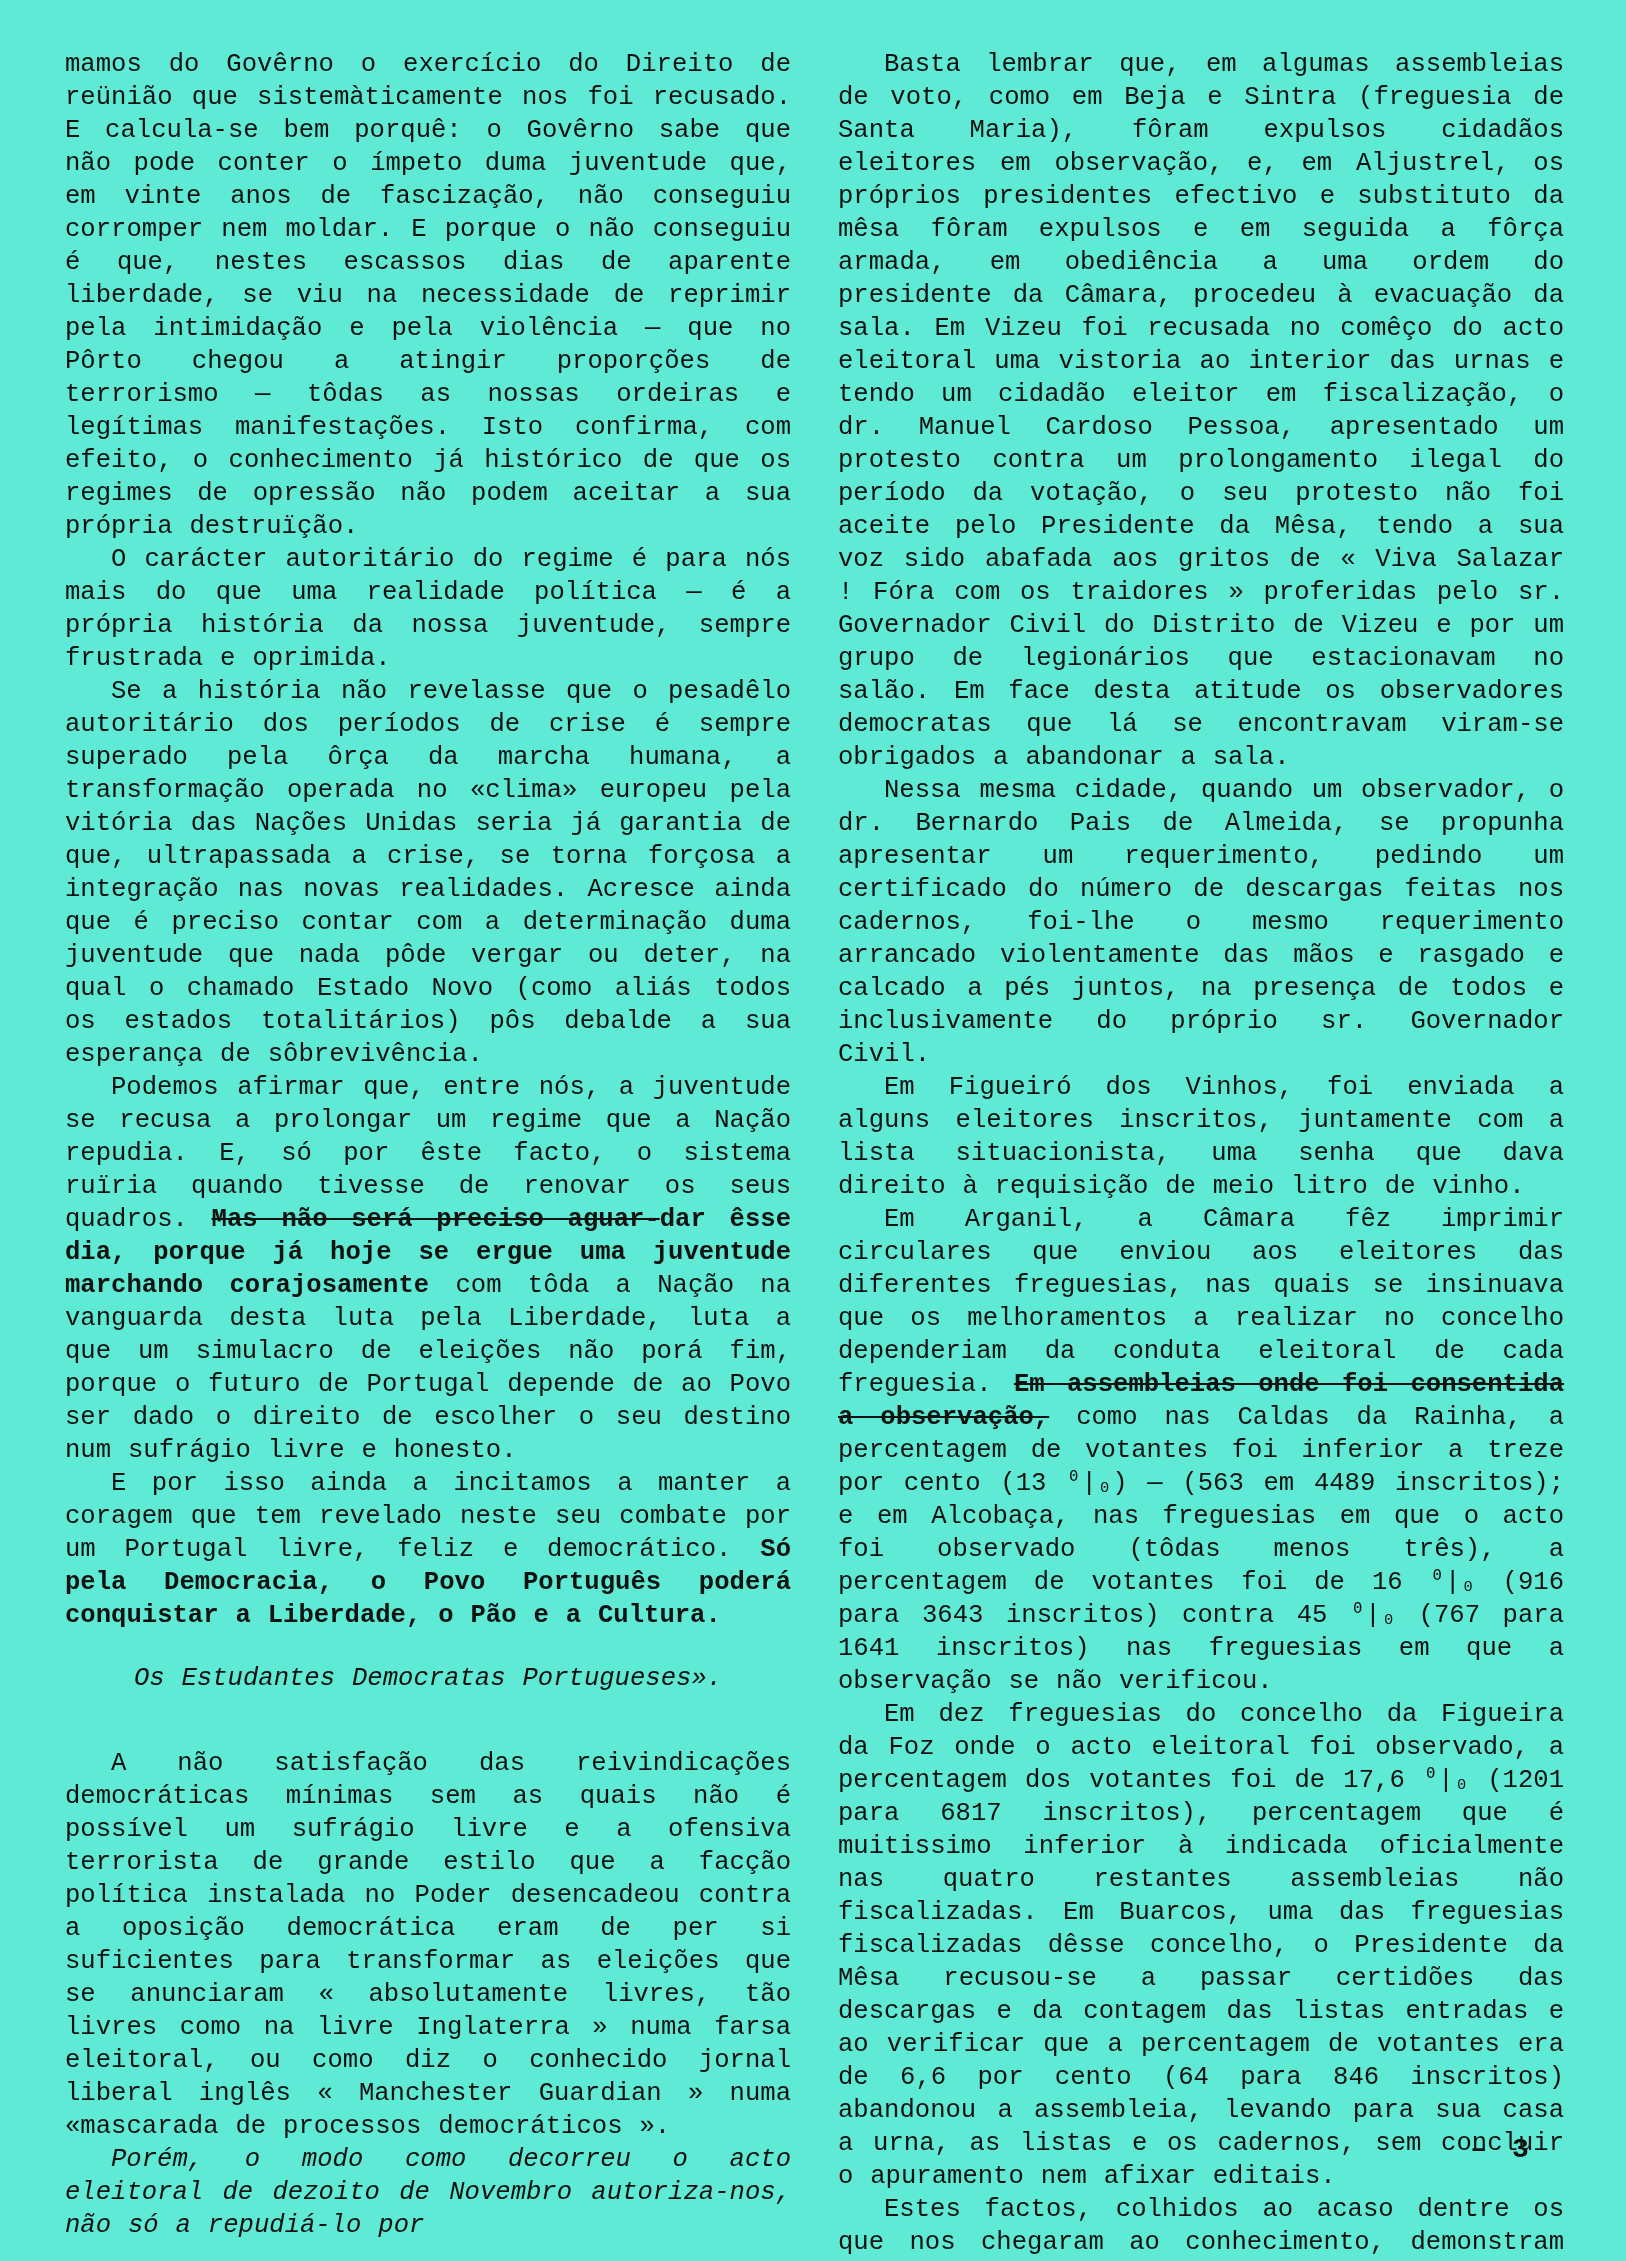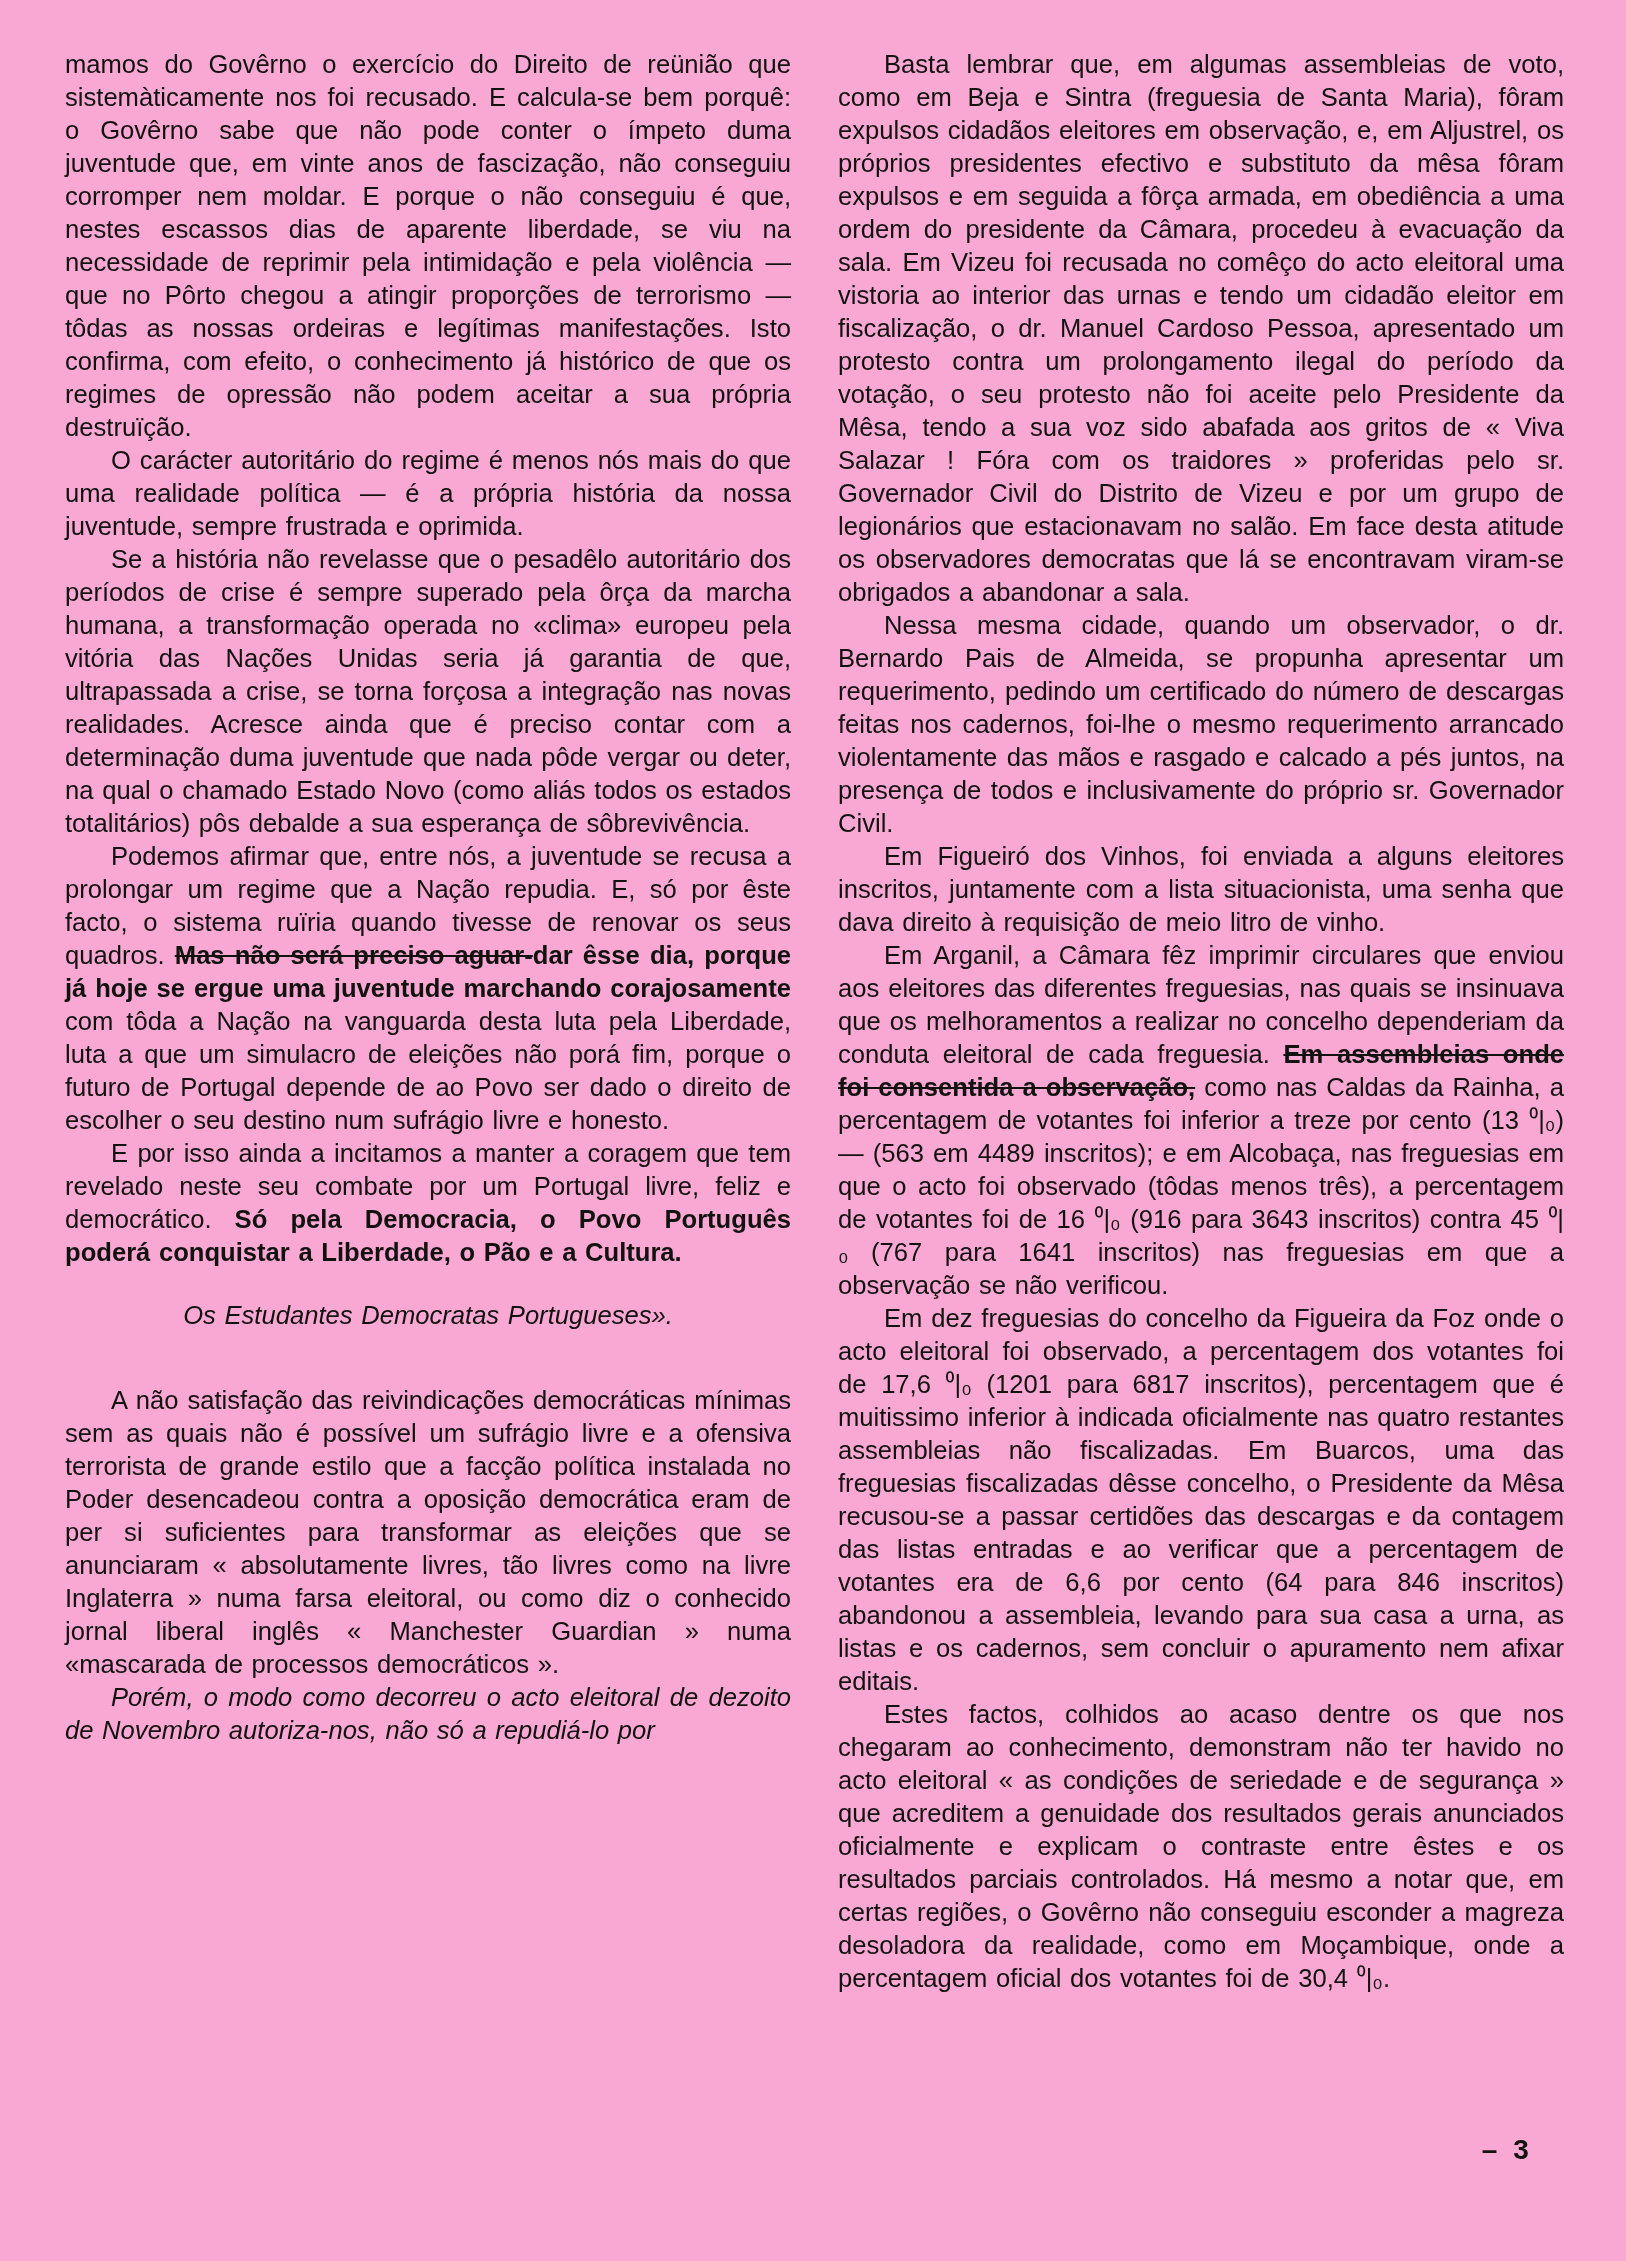--- a/index.html
+++ b/index.html
@@ -4,23 +4,23 @@
 <style>
   html, body {
     margin: 0;
     padding: 0;
     background: #e8e8e4;
   }
   .page {
     position: relative;
     width: 1626px;
     height: 2261px;
-    background: #f9a8d4;
+    background: #5eead4;
     color: #121210;
-    font-family: Liberation Sans, sans-serif;
+    font-family: Liberation Mono, monospace;
     overflow: hidden;
   }
   .col {
     position: absolute;
     top: 48px;
     width: 726px;
     font-size: 25.6px;
     line-height: 33px;
     text-align: justify;
     word-spacing: 0.06em;
@@ -53,21 +53,21 @@
     font-weight: bold;
     letter-spacing: 4.1px;
   }
 </style>
 </head>
 <body>
 
 <div class="page">
   <div class="col col-left">
       <p class="noindent"><span>mamos do Govêrno o exercício do Direito de reünião que sistemàticamente nos foi recusado. E calcula-se bem porquê: o Govêrno sabe que não pode conter o ímpeto duma juventude que, em vinte anos de fascização, não conseguiu corromper nem moldar. E porque o não conseguiu é que, nestes escassos dias de aparente liberdade, se viu na necessidade de reprimir pela intimidação e pela violência — que no Pôrto chegou a atingir proporções de terrorismo — tôdas as nossas ordeiras e legítimas manifestações. Isto confirma, com efeito, o conhecimento já histórico de que os regimes de opressão não podem aceitar a sua própria destruïção.</span></p>
-      <p><span>O carácter autoritário do regime é menos nós mais do que uma realidade política — é a própria história da nossa juventude, sempre frustrada e oprimida.</span></p>
+      <p><span>O carácter autoritário do regime é para nós mais do que uma realidade política — é a própria história da nossa juventude, sempre frustrada e oprimida.</span></p>
       <p><span>Se a história não revelasse que o pesadêlo autoritário dos períodos de crise é sempre superado pela ôrça da marcha humana, a transformação operada no «clima» europeu pela vitória das Nações Unidas seria já garantia de que, ultrapassada a crise, se torna forçosa a integração nas novas realidades. Acresce ainda que é preciso contar com a determinação duma juventude que nada pôde vergar ou deter, na qual o chamado Estado Novo (como aliás todos os estados totalitários) pôs debalde a sua esperança de sôbrevivência.</span></p>
       <p><span>Podemos afirmar que, entre nós, a juventude se recusa a prolongar um regime que a Nação repudia. E, só por êste facto, o sistema ruïria quando tivesse de renovar os seus quadros. </span><span class="run-strike">Mas não será preciso aguar-</span><span class="run-b">dar êsse dia, porque já hoje se ergue uma juventude marchando corajosamente </span><span>com tôda a Nação na vanguarda desta luta pela Liberdade, luta a que um simulacro de eleições não porá fim, porque o futuro de Portugal depende de ao Povo ser dado o direito de escolher o seu destino num sufrágio livre e honesto.</span></p>
       <p><span>E por isso ainda a incitamos a manter a coragem que tem revelado neste seu combate por um Portugal livre, feliz e democrático. </span><span class="run-b">Só pela Democracia, o Povo Português poderá conquistar a Liberdade, o Pão e a Cultura.</span></p>
       <p class="noindent signature"><span class="run-i">Os Estudantes Democratas Portugueses».</span></p>
       <p><span>A não satisfação das reivindicações democráticas mínimas sem as quais não é possível um sufrágio livre e a ofensiva terrorista de grande estilo que a facção política instalada no Poder desencadeou contra a oposição democrática eram de per si suficientes para transformar as eleições que se anunciaram « absolutamente livres, tão livres como na livre Inglaterra » numa farsa eleitoral, ou como diz o conhecido jornal liberal inglês « Manchester Guardian » numa «mascarada de processos democráticos ».</span></p>
       <p><span class="run-i">Porém, o modo como decorreu o acto eleitoral de dezoito de Novembro autoriza-nos, não só a repudiá-lo por </span></p>
     </div>
   <div class="col col-right">
       <p><span>Basta lembrar que, em algumas assembleias de voto, como em Beja e Sintra (freguesia de Santa Maria), fôram expulsos cidadãos eleitores em observação, e, em Aljustrel, os próprios presidentes efectivo e substituto da mêsa fôram expulsos e em seguida a fôrça armada, em obediência a uma ordem do presidente da Câmara, procedeu à evacuação da sala.  Em Vizeu foi recusada no comêço do acto eleitoral uma vistoria ao interior das urnas e tendo um cidadão eleitor em fiscalização, o dr. Manuel Cardoso Pessoa, apresentado um protesto contra um prolongamento ilegal do período da votação, o seu protesto não foi aceite pelo Presidente da Mêsa, tendo a sua voz sido abafada aos gritos de « Viva Salazar !  Fóra com os traidores » proferidas pelo sr. Governador Civil do Distrito de Vizeu e por um grupo de legionários que estacionavam no salão. Em face desta atitude os observadores democratas que lá se encontravam viram-se obrigados a abandonar a sala.</span></p>
       <p><span>Nessa mesma cidade, quando um observador, o dr. Bernardo Pais de Almeida, se propunha apresentar um requerimento, pedindo um certificado do número de descargas feitas nos cadernos, foi-lhe o mesmo requerimento arrancado violentamente das mãos e rasgado e calcado a pés juntos, na presença de todos e inclusivamente do próprio sr. Governador Civil.</span></p>

